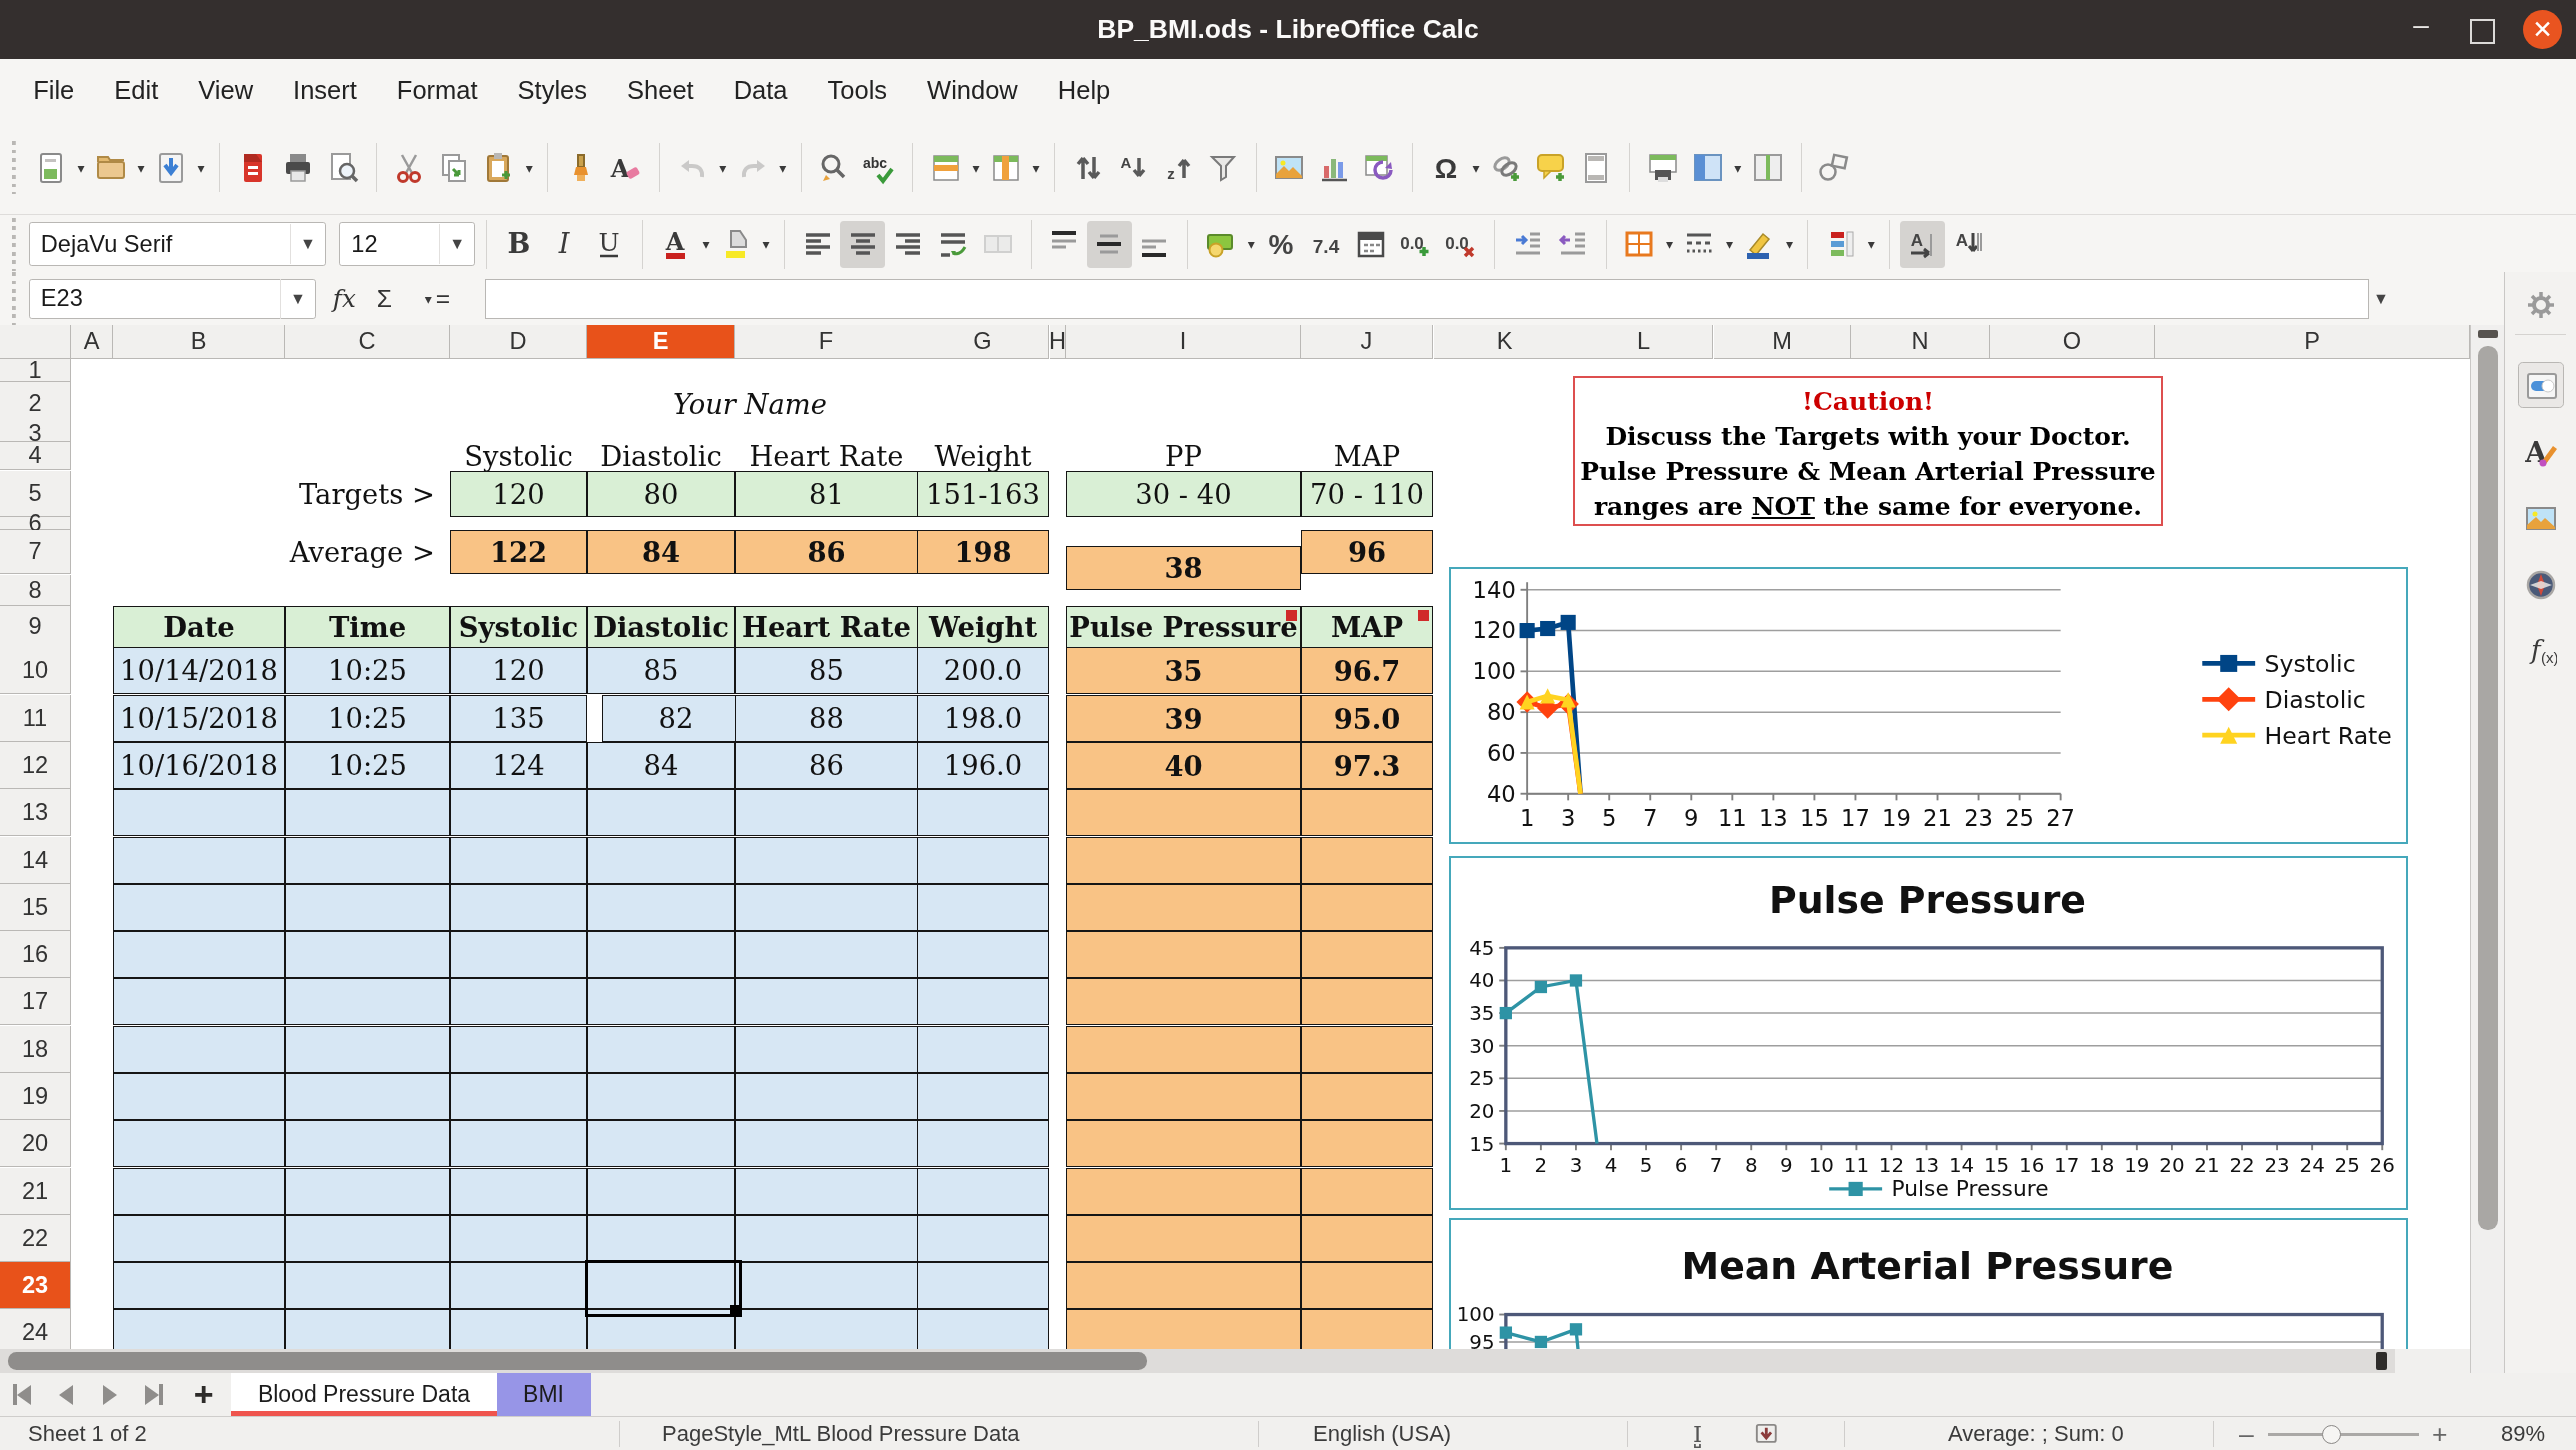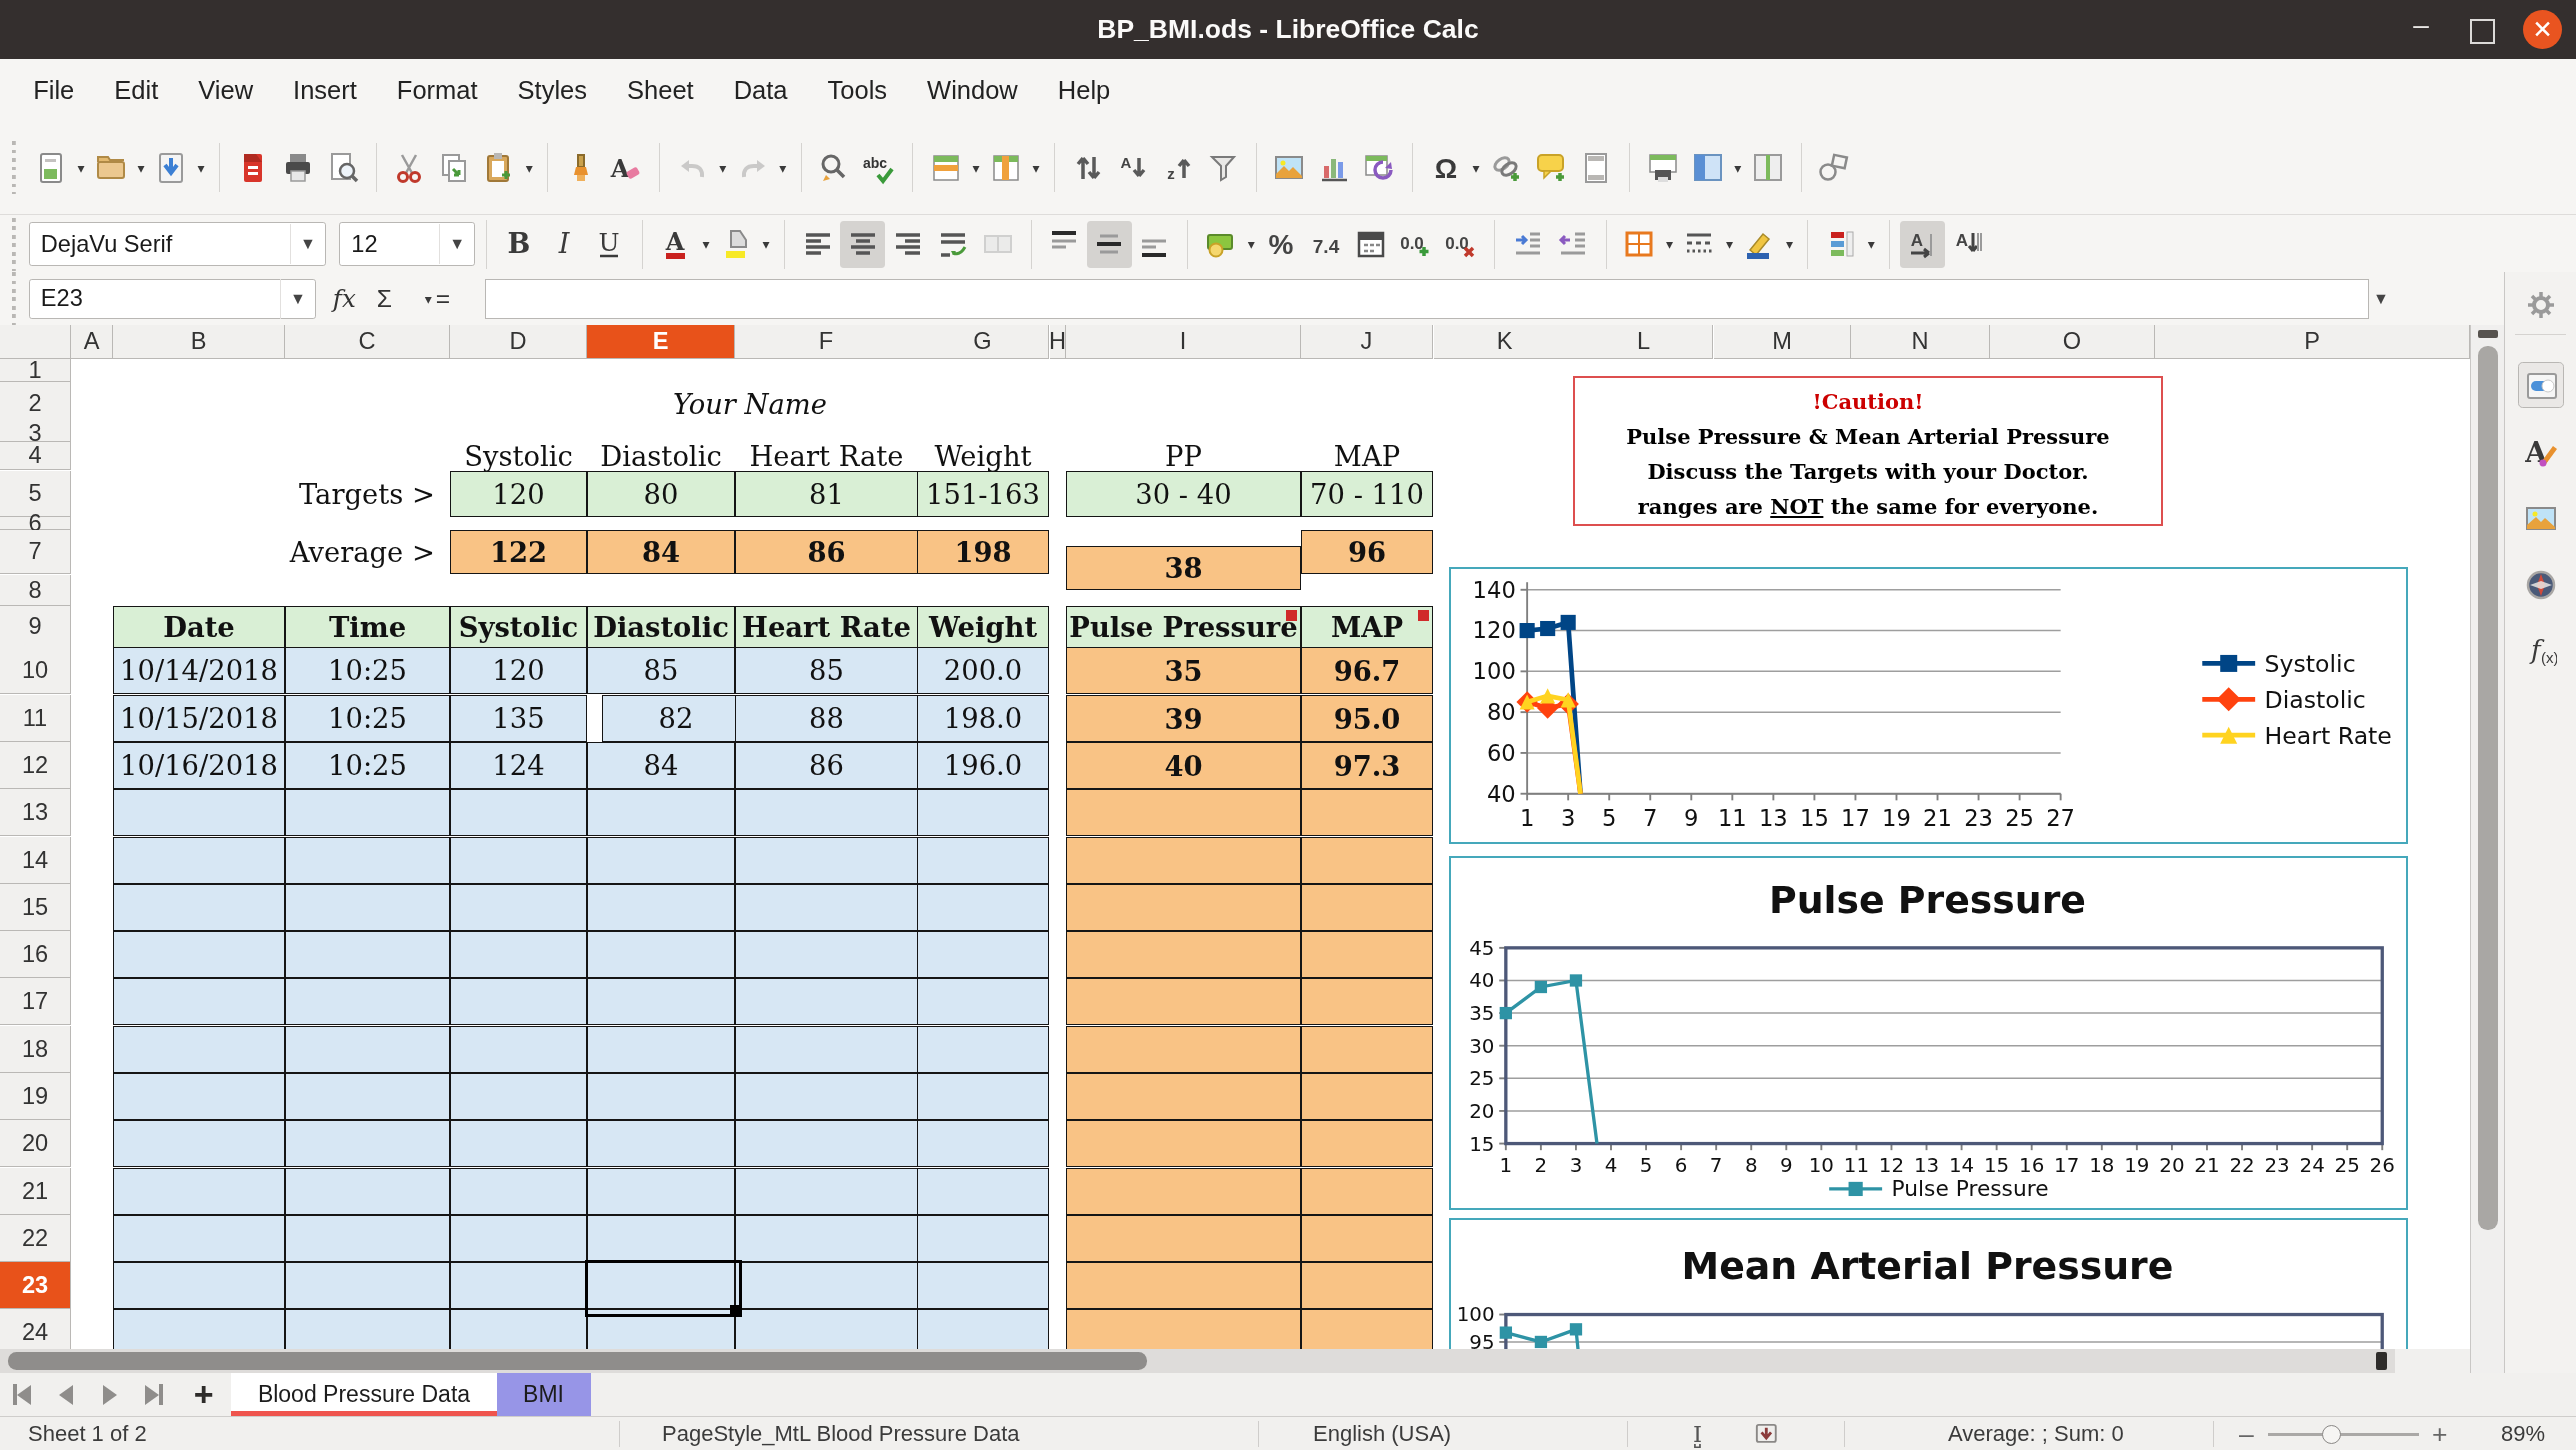--- a/index.html
+++ b/index.html
@@ -46,21 +46,21 @@
         font-size:27.4px;color:#111;display:flex;align-items:center;justify-content:center;}
   .c-green{background:#d9efd5;border:1.9px solid #151515;}
   .c-orange{background:#f9c385;border:1.9px solid #151515;}
   .c-blue{background:#d7e7f4;border:1.9px solid #151515;}
   .bold{font-weight:bold;}
   .lbl{justify-content:flex-end;padding-right:15px;}
   .cmark{position:absolute;top:2.8px;right:2.8px;width:11.3px;height:11.3px;background:#d02a2a;}
   #sel-cell{position:absolute;border:3.8px solid #000;}
   #sel-handle{position:absolute;width:11.3px;height:11.3px;background:#000;}
   #caution{position:absolute;border:2.8px solid #dd4f4f;background:#fff;text-align:center;
-           font-family:"DejaVu Serif","Liberation Serif",serif;font-weight:bold;font-size:21px;line-height:35px;padding-top:5.7px;}
+           font-family:"DejaVu Serif","Liberation Serif",serif;font-weight:bold;font-size:25px;line-height:35px;padding-top:5.7px;}
   #caution .red{color:#cc0000;}
   #caution .ul{text-decoration:underline;}
   .chartbox{position:absolute;background:#fff;border:2.8px solid #45a8bb;box-sizing:border-box;}
   .chartbox svg{display:block;}
   
   #vscroll{left:2470px;top:325px;width:34px;height:1048px;background:#f0efee;border-left:0.9px solid #c9c7c5;box-sizing:border-box;}
   #vthumb{position:absolute;left:6.6px;top:21px;width:20px;height:884px;background:#a9a7a4;border-radius:9.5px;}
   #vsplit{position:absolute;left:6.6px;top:4.7px;width:20px;height:8.5px;background:#57534f;border-radius:1.9px;}
   #sidebar{left:2504px;top:272px;width:72px;height:1101px;background:#f3f2f0;border-left:0.9px solid #c9c7c5;box-sizing:border-box;}
   .sb-icon{position:absolute;left:13.2px;width:44px;height:44px;display:flex;align-items:center;justify-content:center;border-radius:4.7px;}
@@ -755,22 +755,22 @@
         <div class="cell c-blue" style="left: 450px; top: 984px; width: 137px; height: 47px;"></div>
         <div class="cell c-blue" style="left: 587px; top: 984px; width: 148px; height: 47px;"></div>
         <div class="cell c-blue" style="left: 735px; top: 984px; width: 183px; height: 47px;"></div>
         <div class="cell c-blue" style="left: 917px; top: 984px; width: 132px; height: 47px;"></div>
         <div class="cell c-orange" style="left: 1066px; top: 984px; width: 235px; height: 47px;"></div>
         <div class="cell c-orange" style="left: 1301px; top: 984px; width: 132px; height: 47px;"></div>
       </div>
 
     <div id="caution" style="left:1573px;top:51px;width:586px;height:140px;">
       <div class="red">!Caution!</div>
+      <div>Discuss the Targets with your Doctor.</div>
       <div>Pulse Pressure &amp; Mean Arterial Pressure</div>
-      <div>Discuss the Targets with your Doctor.</div>
       <div><span>ranges are </span><span class="ul">NOT</span><span> the same for everyone.</span></div>
     </div>
 
     <div class="chartbox" id="chart-bp" style="left:1449px;top:242px;width:959px;height:277px;">
       <svg width="953" height="271" viewBox="0 0 1008 287">
           <line x1="80" y1="238" x2="645" y2="238" stroke="#9e9e9e" stroke-width="1.6"></line>
           <line x1="73" y1="238" x2="80" y2="238" stroke="#7f7f7f" stroke-width="2"></line>
           <text x="68" y="246.4" text-anchor="end" font-size="24" fill="#111" font-family="DejaVu Sans, sans-serif">40</text>
           <line x1="80" y1="194.8" x2="645" y2="194.8" stroke="#9e9e9e" stroke-width="1.6"></line>
           <line x1="73" y1="194.8" x2="80" y2="194.8" stroke="#7f7f7f" stroke-width="2"></line>

